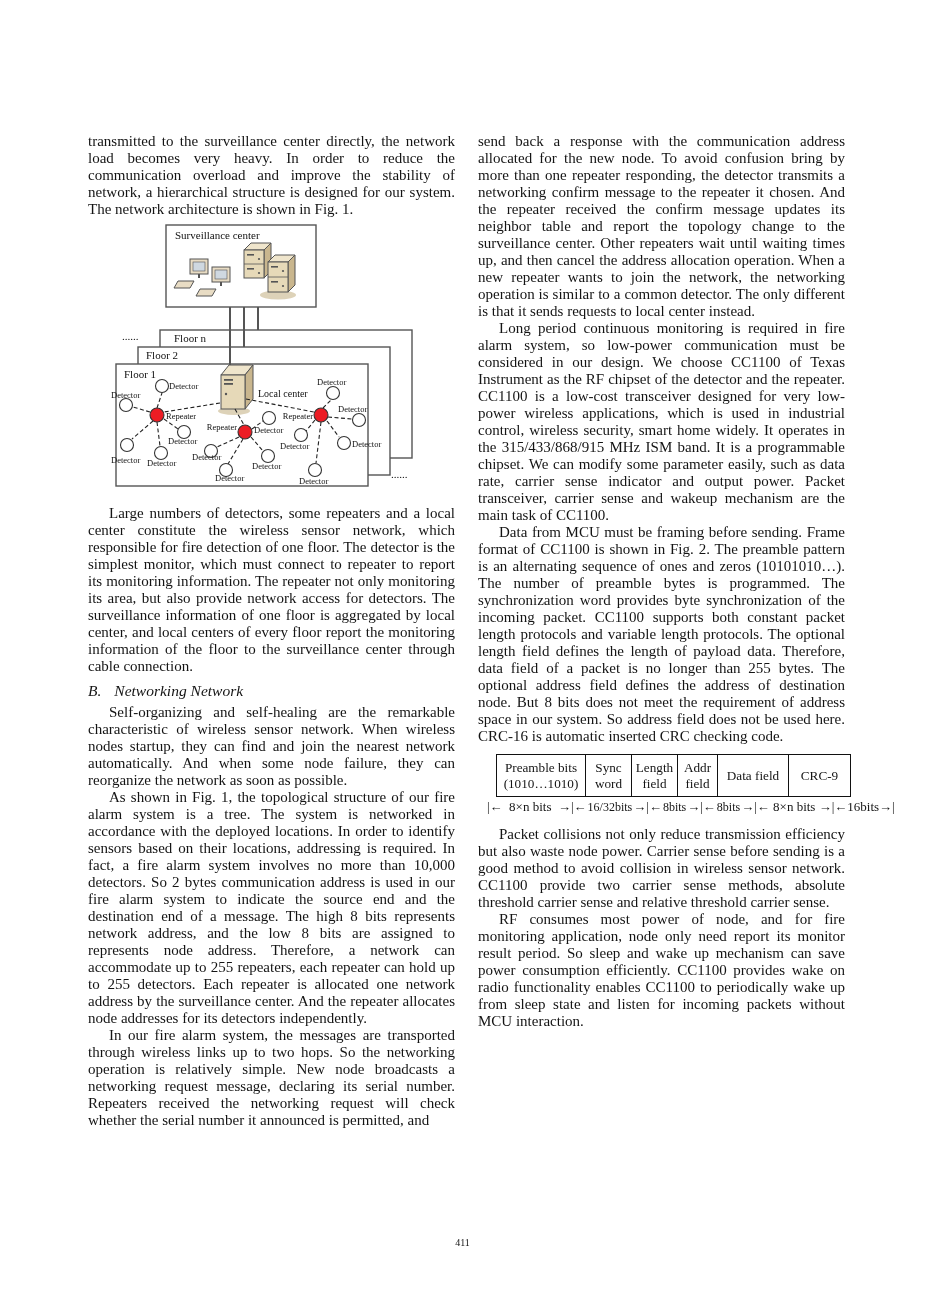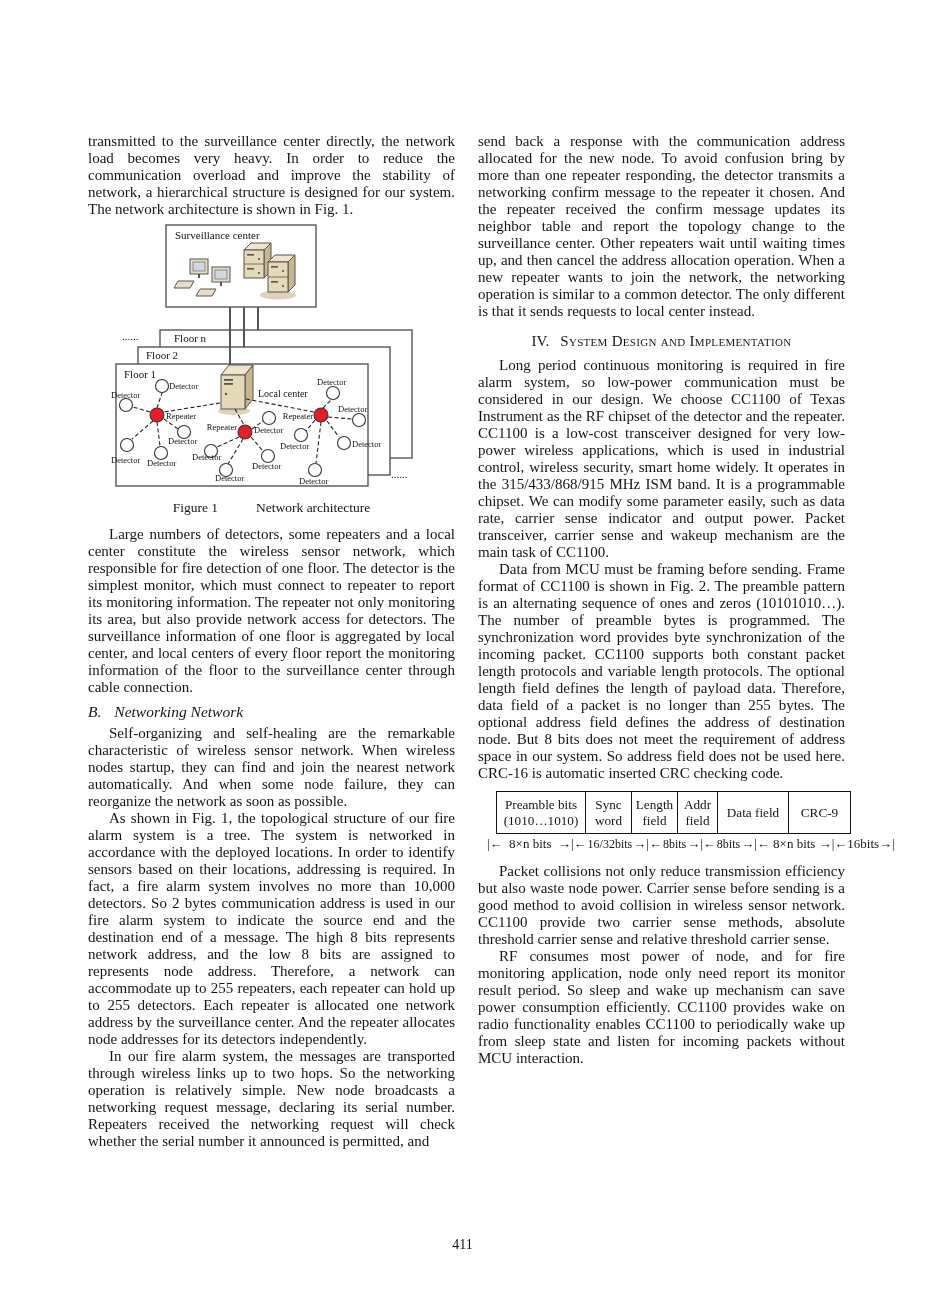--- a/index.html
+++ b/index.html
@@ -38,21 +38,21 @@
   .screen{fill:#e8dcc4;stroke:#555;stroke-width:1;}
   .screen-in{fill:#cfd8e0;stroke:#555;stroke-width:.6;}
   .kbd{fill:#e8dcc4;stroke:#555;stroke-width:1;}
   .fig2{margin-top:9px;margin-left:13px;}
   .pktable{display:flex;width:353px;margin-left:5px;border:1px solid #111;}
   .pkcell{border-left:1px solid #111;box-sizing:border-box;height:41px;display:flex;flex-direction:column;align-items:center;justify-content:center;font-size:13.2px;line-height:15.5px;text-align:center;}
   .pkcell:first-child{border-left:none;}
   .bits{display:flex;align-items:center;justify-content:space-between;width:372px;margin-left:-4px;margin-top:2px;font-size:13px;white-space:nowrap;}
   .bseg{display:inline-flex;align-items:center;}
   .bstack{display:inline-flex;align-items:center;font-size:12px;line-height:10.5px;padding:0 1px;}
-  .pagenum{position:absolute;top:1237px;left:0;right:0;text-align:center;font-size:14px;}
+  .pagenum{position:absolute;top:1237px;left:0;right:0;text-align:center;font-size:10px;}
 </style>
 </head>
 <body>
 
 <div>
 
   <div class="col col-left">
     <p class="body noindent">transmitted to the surveillance center directly, the network load becomes very heavy. In order to reduce the communication overload and improve the stability of network, a hierarchical structure is designed for our system. The network architecture is shown in Fig. 1.</p>
 
     <div class="fig1">
@@ -172,41 +172,35 @@
         <circle class="det" cx="236" cy="220" r="6.5"></circle>
         <circle class="det" cx="207" cy="247" r="6.5"></circle>
         <text class="nlabel" x="209" y="162">Detector</text>
         <text class="nlabel" x="230" y="189">Detector</text>
         <text class="nlabel" x="172" y="226">Detector</text>
         <text class="nlabel" x="244" y="224">Detector</text>
         <text class="nlabel" x="191" y="261">Detector</text>
       </svg>
     </div>
 
-    <div class="caption">
-      <span>Figure 1</span><span class="capgap"></span><span>Network architecture</span>
-    </div>
 
     <p class="body" style="margin-top:10px;">Large numbers of detectors, some repeaters and a local center constitute the wireless sensor network, which responsible for fire detection of one floor. The detector is the simplest monitor, which must connect to repeater to report its monitoring information. The repeater not only monitoring its area, but also provide network access for detectors. The surveillance information of one floor is aggregated by local center, and local centers of every floor report the monitoring information of the floor to the surveillance center through cable connection.</p>
 
     <h3 class="subheading">
       <span>B.</span><span class="subgap"></span><span>Networking Network</span>
     </h3>
 
     <p class="body">Self-organizing and self-healing are the remarkable characteristic of wireless sensor network. When wireless nodes startup, they can find and join the nearest network automatically. And when some node failure, they can reorganize the network as soon as possible.</p>
     <p class="body">As shown in Fig. 1, the topological structure of our fire alarm system is a tree. The system is networked in accordance with the deployed locations. In order to identify sensors based on their locations, addressing is required. In fact, a fire alarm system involves no more than 10,000 detectors. So 2 bytes communication address is used in our fire alarm system to indicate the source end and the destination end of a message. The high 8 bits represents network address, and the low 8 bits are assigned to represents node address. Therefore, a network can accommodate up to 255 repeaters, each repeater can hold up to 255 detectors. Each repeater is allocated one network address by the surveillance center. And the repeater allocates node addresses for its detectors independently.</p>
     <p class="body">In our fire alarm system, the messages are transported through wireless links up to two hops. So the networking operation is relatively simple. New node broadcasts a networking request message, declaring its serial number. Repeaters received the networking request will check whether the serial number it announced is permitted, and</p>
   </div>
 
   <div class="col col-right">
     <p class="body noindent">send back a response with the communication address allocated for the new node. To avoid confusion bring by more than one repeater responding, the detector transmits a networking confirm message to the repeater it chosen. And the repeater received the confirm message updates its neighbor table and report the topology change to the surveillance center. Other repeaters wait until waiting times up, and then cancel the address allocation operation. When a new repeater wants to join the network, the networking operation is similar to a common detector. The only different is that it sends requests to local center instead.</p>
 
-    <h2 class="secheading">
-      <span>IV.</span><span class="secgap"></span><span class="smallcaps">System Design and Implementation</span>
-    </h2>
 
 
     <p class="body">Long period continuous monitoring is required in fire alarm system, so low-power communication must be considered in our design. We choose CC1100 of Texas Instrument as the RF chipset of the detector and the repeater. CC1100 is a low-cost transceiver designed for very low-power wireless applications, which is used in industrial control, wireless security, smart home widely. It operates in the 315/433/868/915 MHz ISM band. It is a programmable chipset. We can modify some parameter easily, such as data rate, carrier sense indicator and output power. Packet transceiver, carrier sense and wakeup mechanism are the main task of CC1100.</p>
     <p class="body">Data from MCU must be framing before sending. Frame format of CC1100 is shown in Fig. 2. The preamble pattern is an alternating sequence of ones and zeros (10101010…). The number of preamble bytes is programmed. The synchronization word provides byte synchronization of the incoming packet. CC1100 supports both constant packet length protocols and variable length protocols. The optional length field defines the length of payload data. Therefore, data field of a packet is no longer than 255 bytes. The optional address field defines the address of destination node. But 8 bits does not meet the requirement of address space in our system. So address field does not be used here. CRC-16 is automatic inserted CRC checking code.</p>
 
     <div class="fig2">
       <div class="pktable">
         <div class="pkcell" style="width:88px;">
           <div>Preamble bits</div>
           <div>(1010…1010)</div>

